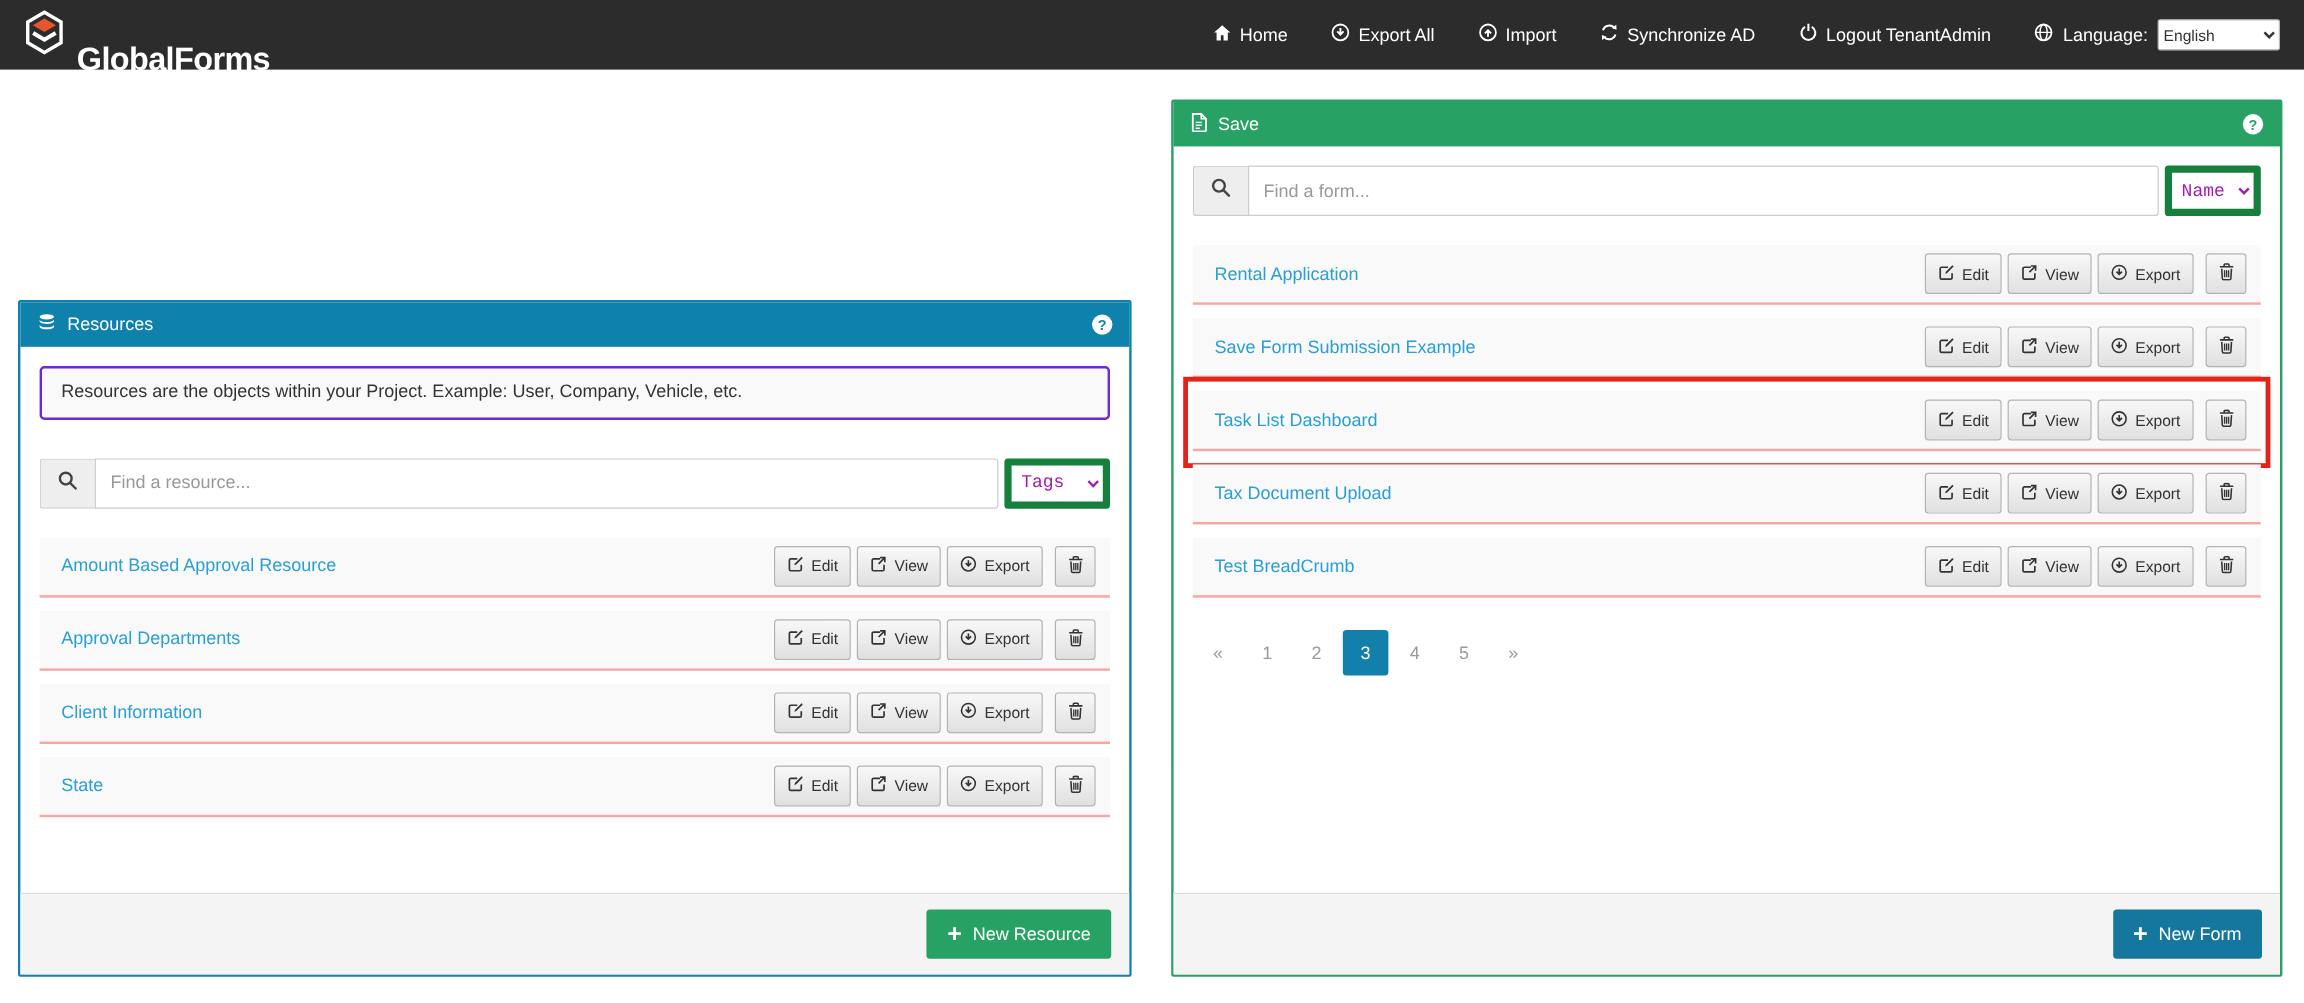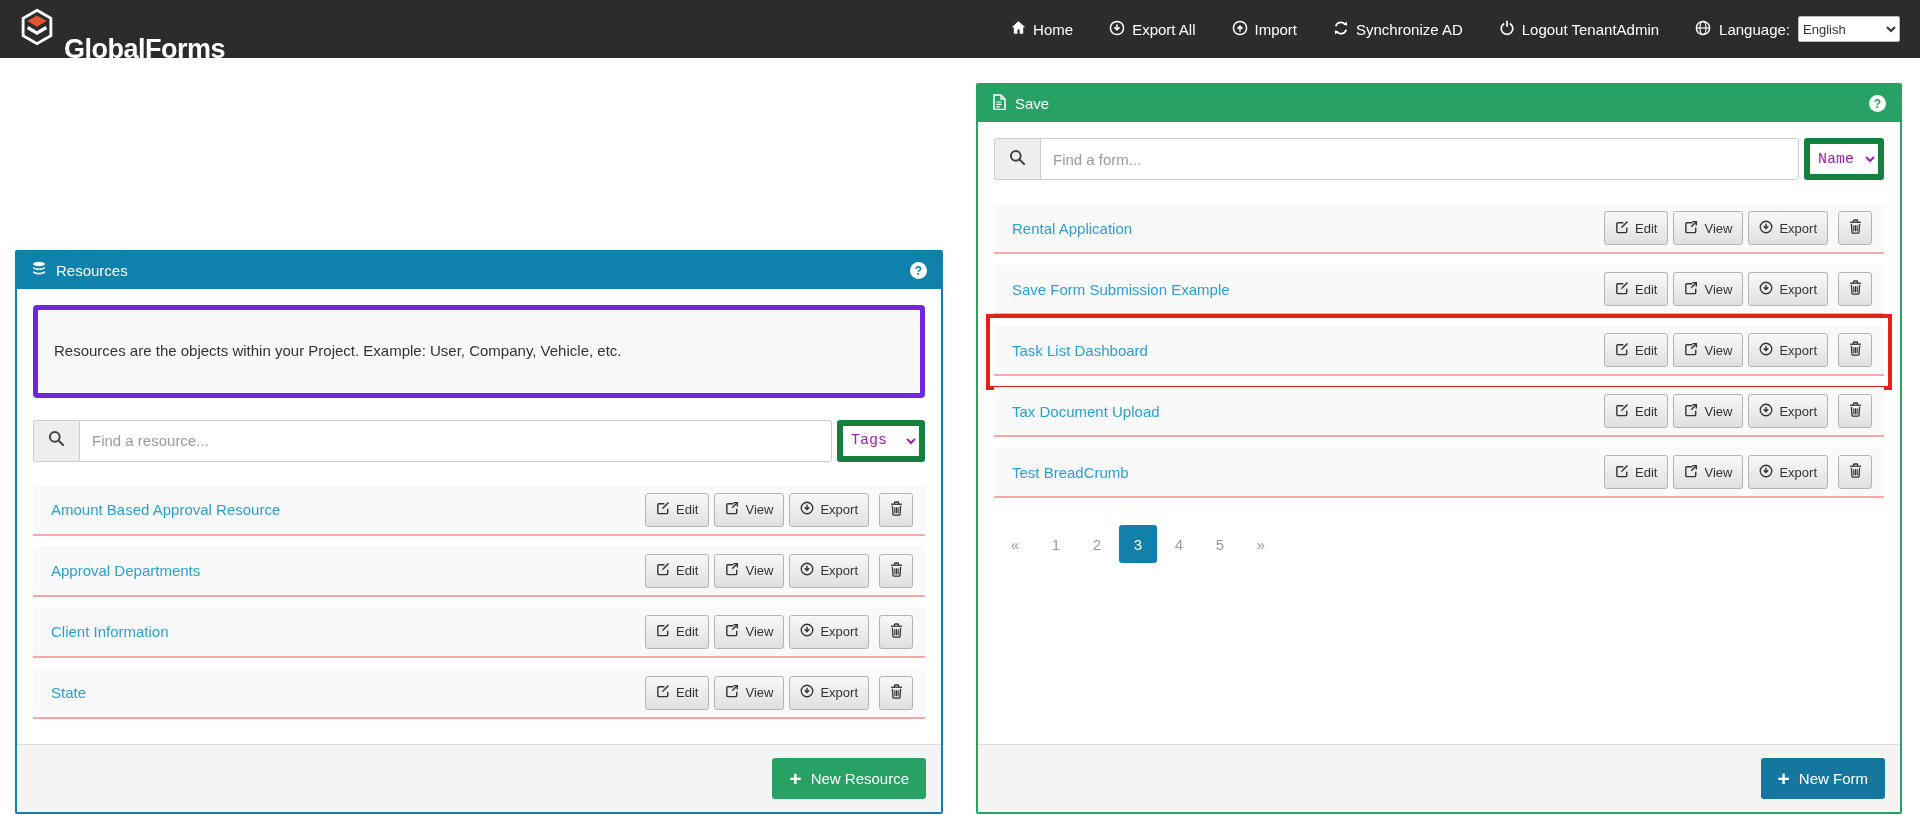--- a/index.html
+++ b/index.html
@@ -26,21 +26,21 @@
   .blue  .panel-heading { background:#0f81ad; }
   .green .panel-heading { background:#28a164; }
   .help-badge { margin-left:auto; width:17px; height:17px; border-radius:50%; background:#fff; display:flex; align-items:center; justify-content:center; font-weight:bold; font-size:12px; cursor:pointer; line-height:1; }
   .blue  .help-badge { color:#0f81ad; }
   .green .help-badge { color:#28a164; }
 
   .panel-body { padding:16px; }
   .blue  .panel-body { height:455px; }
   .green .panel-body { height:622px; }
 
-  .well { background:#f9f9f9; border:5px solid #6d28d9; border-radius:4px; padding:30px 16px; font-size:15px; color:#333; line-height:1.5; margin-bottom:22px; }
+  .well { background:#f9f9f9; border:2px solid #6d28d9; border-radius:4px; padding:9px 16px; font-size:15px; color:#333; line-height:1.5; margin-bottom:32px; }
   .green .well { padding-right:60px; }
 
   .search-row { display:flex; height:42px; margin-bottom:24px; }
   .addon { width:46px; background:#eee; border:1px solid #ccc; border-right:0; border-radius:3px 0 0 3px; display:flex; align-items:center; justify-content:center; color:#444; }
   .search-input { flex:1; border:1px solid #ccc; border-radius:0 3px 3px 0; padding:0 12px; font-size:15px; color:#333; outline:none; font-family:Liberation Sans, sans-serif; }
   .search-input::placeholder { color:#999; }
   .filter-select { margin-left:5px; border:6px solid #15803d; border-radius:3px; background:#fff; font-size:15px; color:#a21caf; padding:0 4px; font-family:Liberation Mono, monospace; }
   .filter-select.tags { width:88px; }
   .filter-select.name { width:80px; }
 

